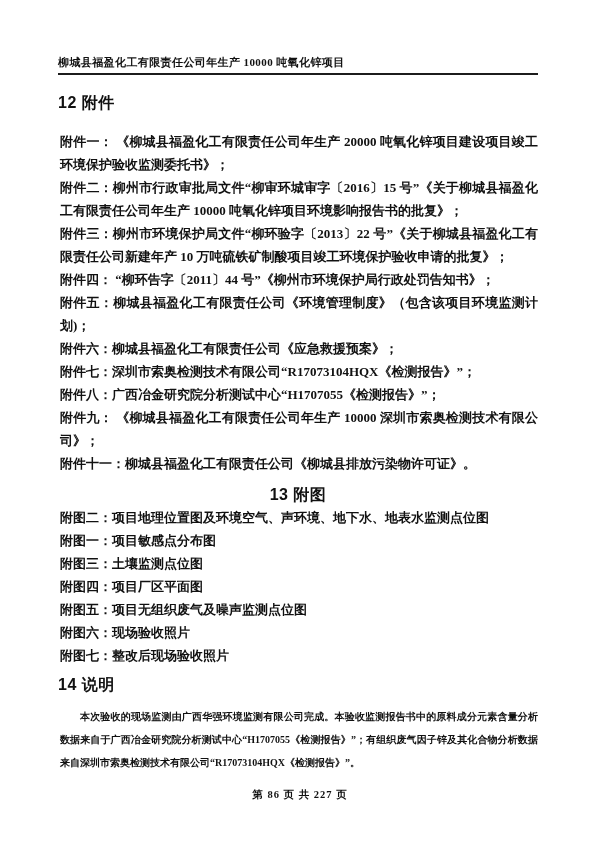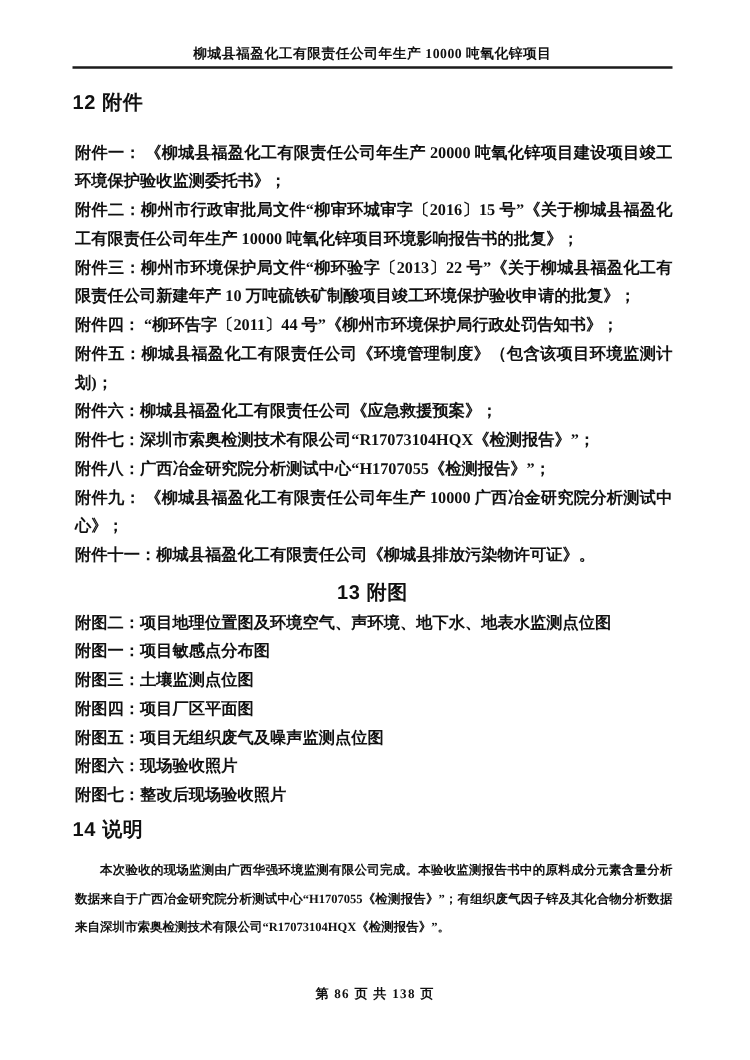--- a/index.html
+++ b/index.html
@@ -10,24 +10,24 @@
   }
   .page {
     position: relative;
     width: 600px;
     height: 848px;
     background: #ffffff;
     overflow: hidden;
   }
   .doc-header {
     margin: 0 62px 17px 58px;
-    padding-top: 35px;
+    padding-top: 55px;
     padding-bottom: 3px;
     border-bottom: 2px solid #1c1c1c;
-    text-align: center;
+    text-align: left;
   }
   .doc-header-title {
     font-size: 11px;
     font-weight: 700;
     letter-spacing: 0.4px;
     white-space: nowrap;
   }
   .content {
     margin: 0 62px 0 60px;
   }
@@ -87,36 +87,36 @@
     <h2 class="section-heading heading-attachments">12 附件</h2>
 
     <p class="item">附件一： 《柳城县福盈化工有限责任公司年生产 20000 吨氧化锌项目建设项目竣工环境保护验收监测委托书》；</p>
     <p class="item">附件二：柳州市行政审批局文件“柳审环城审字〔2016〕15 号”《关于柳城县福盈化工有限责任公司年生产 10000 吨氧化锌项目环境影响报告书的批复》；</p>
     <p class="item">附件三：柳州市环境保护局文件“柳环验字〔2013〕22 号”《关于柳城县福盈化工有限责任公司新建年产 10 万吨硫铁矿制酸项目竣工环境保护验收申请的批复》；</p>
     <p class="item">附件四： “柳环告字〔2011〕44 号”《柳州市环境保护局行政处罚告知书》；</p>
     <p class="item">附件五：柳城县福盈化工有限责任公司《环境管理制度》（包含该项目环境监测计划)；</p>
     <p class="item">附件六：柳城县福盈化工有限责任公司《应急救援预案》；</p>
     <p class="item">附件七：深圳市索奥检测技术有限公司“R17073104HQX《检测报告》”；</p>
     <p class="item">附件八：广西冶金研究院分析测试中心“H1707055《检测报告》”；</p>
-    <p class="item">附件九： 《柳城县福盈化工有限责任公司年生产 10000 广西冶金研究院分析测试中心》；</p>
+    <p class="item">附件九： 《柳城县福盈化工有限责任公司年生产 10000 深圳市索奥检测技术有限公司》；</p>
     <p class="item">附件十一：柳城县福盈化工有限责任公司《柳城县排放污染物许可证》。</p>
 
     <h2 class="section-heading heading-figures">13 附图</h2>
 
     <p class="fig-item">附图二：项目地理位置图及环境空气、声环境、地下水、地表水监测点位图</p>
     <p class="fig-item">附图一：项目敏感点分布图</p>
     <p class="fig-item">附图三：土壤监测点位图</p>
     <p class="fig-item">附图四：项目厂区平面图</p>
     <p class="fig-item">附图五：项目无组织废气及噪声监测点位图</p>
     <p class="fig-item">附图六：现场验收照片</p>
     <p class="fig-item">附图七：整改后现场验收照片</p>
 
     <h2 class="section-heading heading-notes">14 说明</h2>
 
     <p class="para">本次验收的现场监测由广西华强环境监测有限公司完成。本验收监测报告书中的原料成分元素含量分析数据来自于广西冶金研究院分析测试中心“H1707055《检测报告》”；有组织废气因子锌及其化合物分析数据来自深圳市索奥检测技术有限公司“R17073104HQX《检测报告》”。</p>
 
   </main>
 
   <footer class="footer">
-    <span>第 86 页 共 138 页</span>
+    <span>第 86 页 共 227 页</span>
   </footer>
 
 </div>
 
 </body></html>

